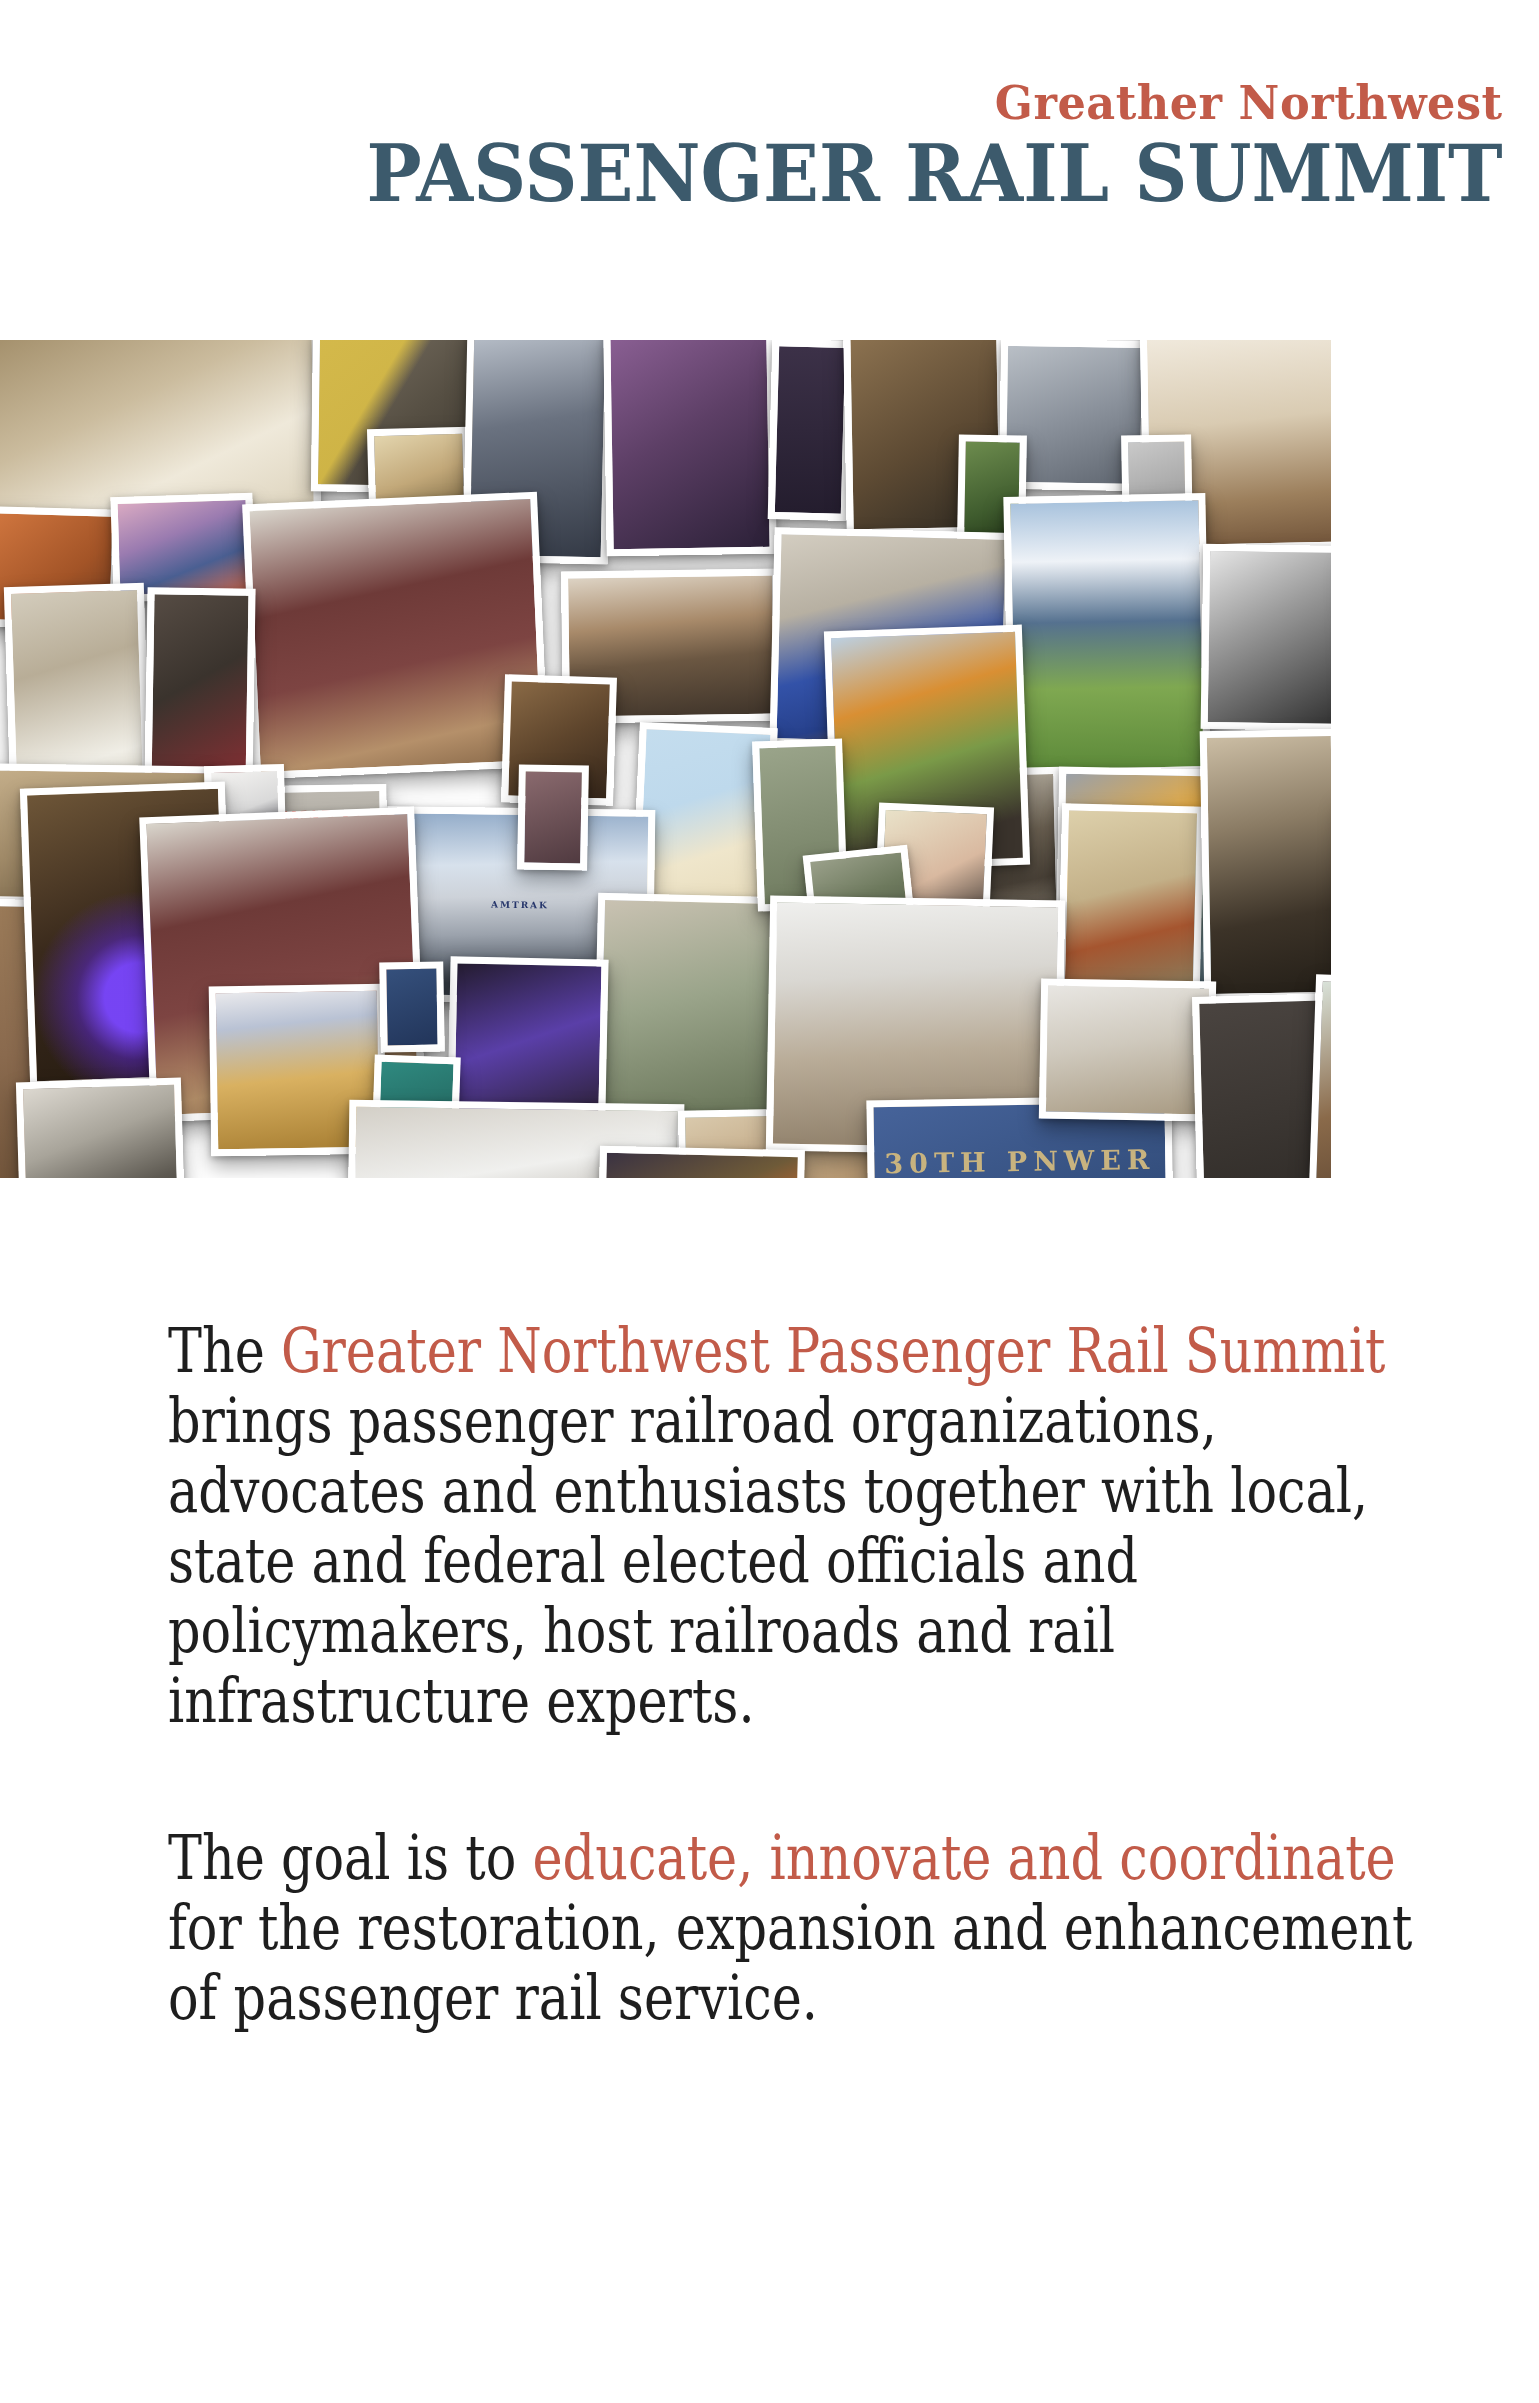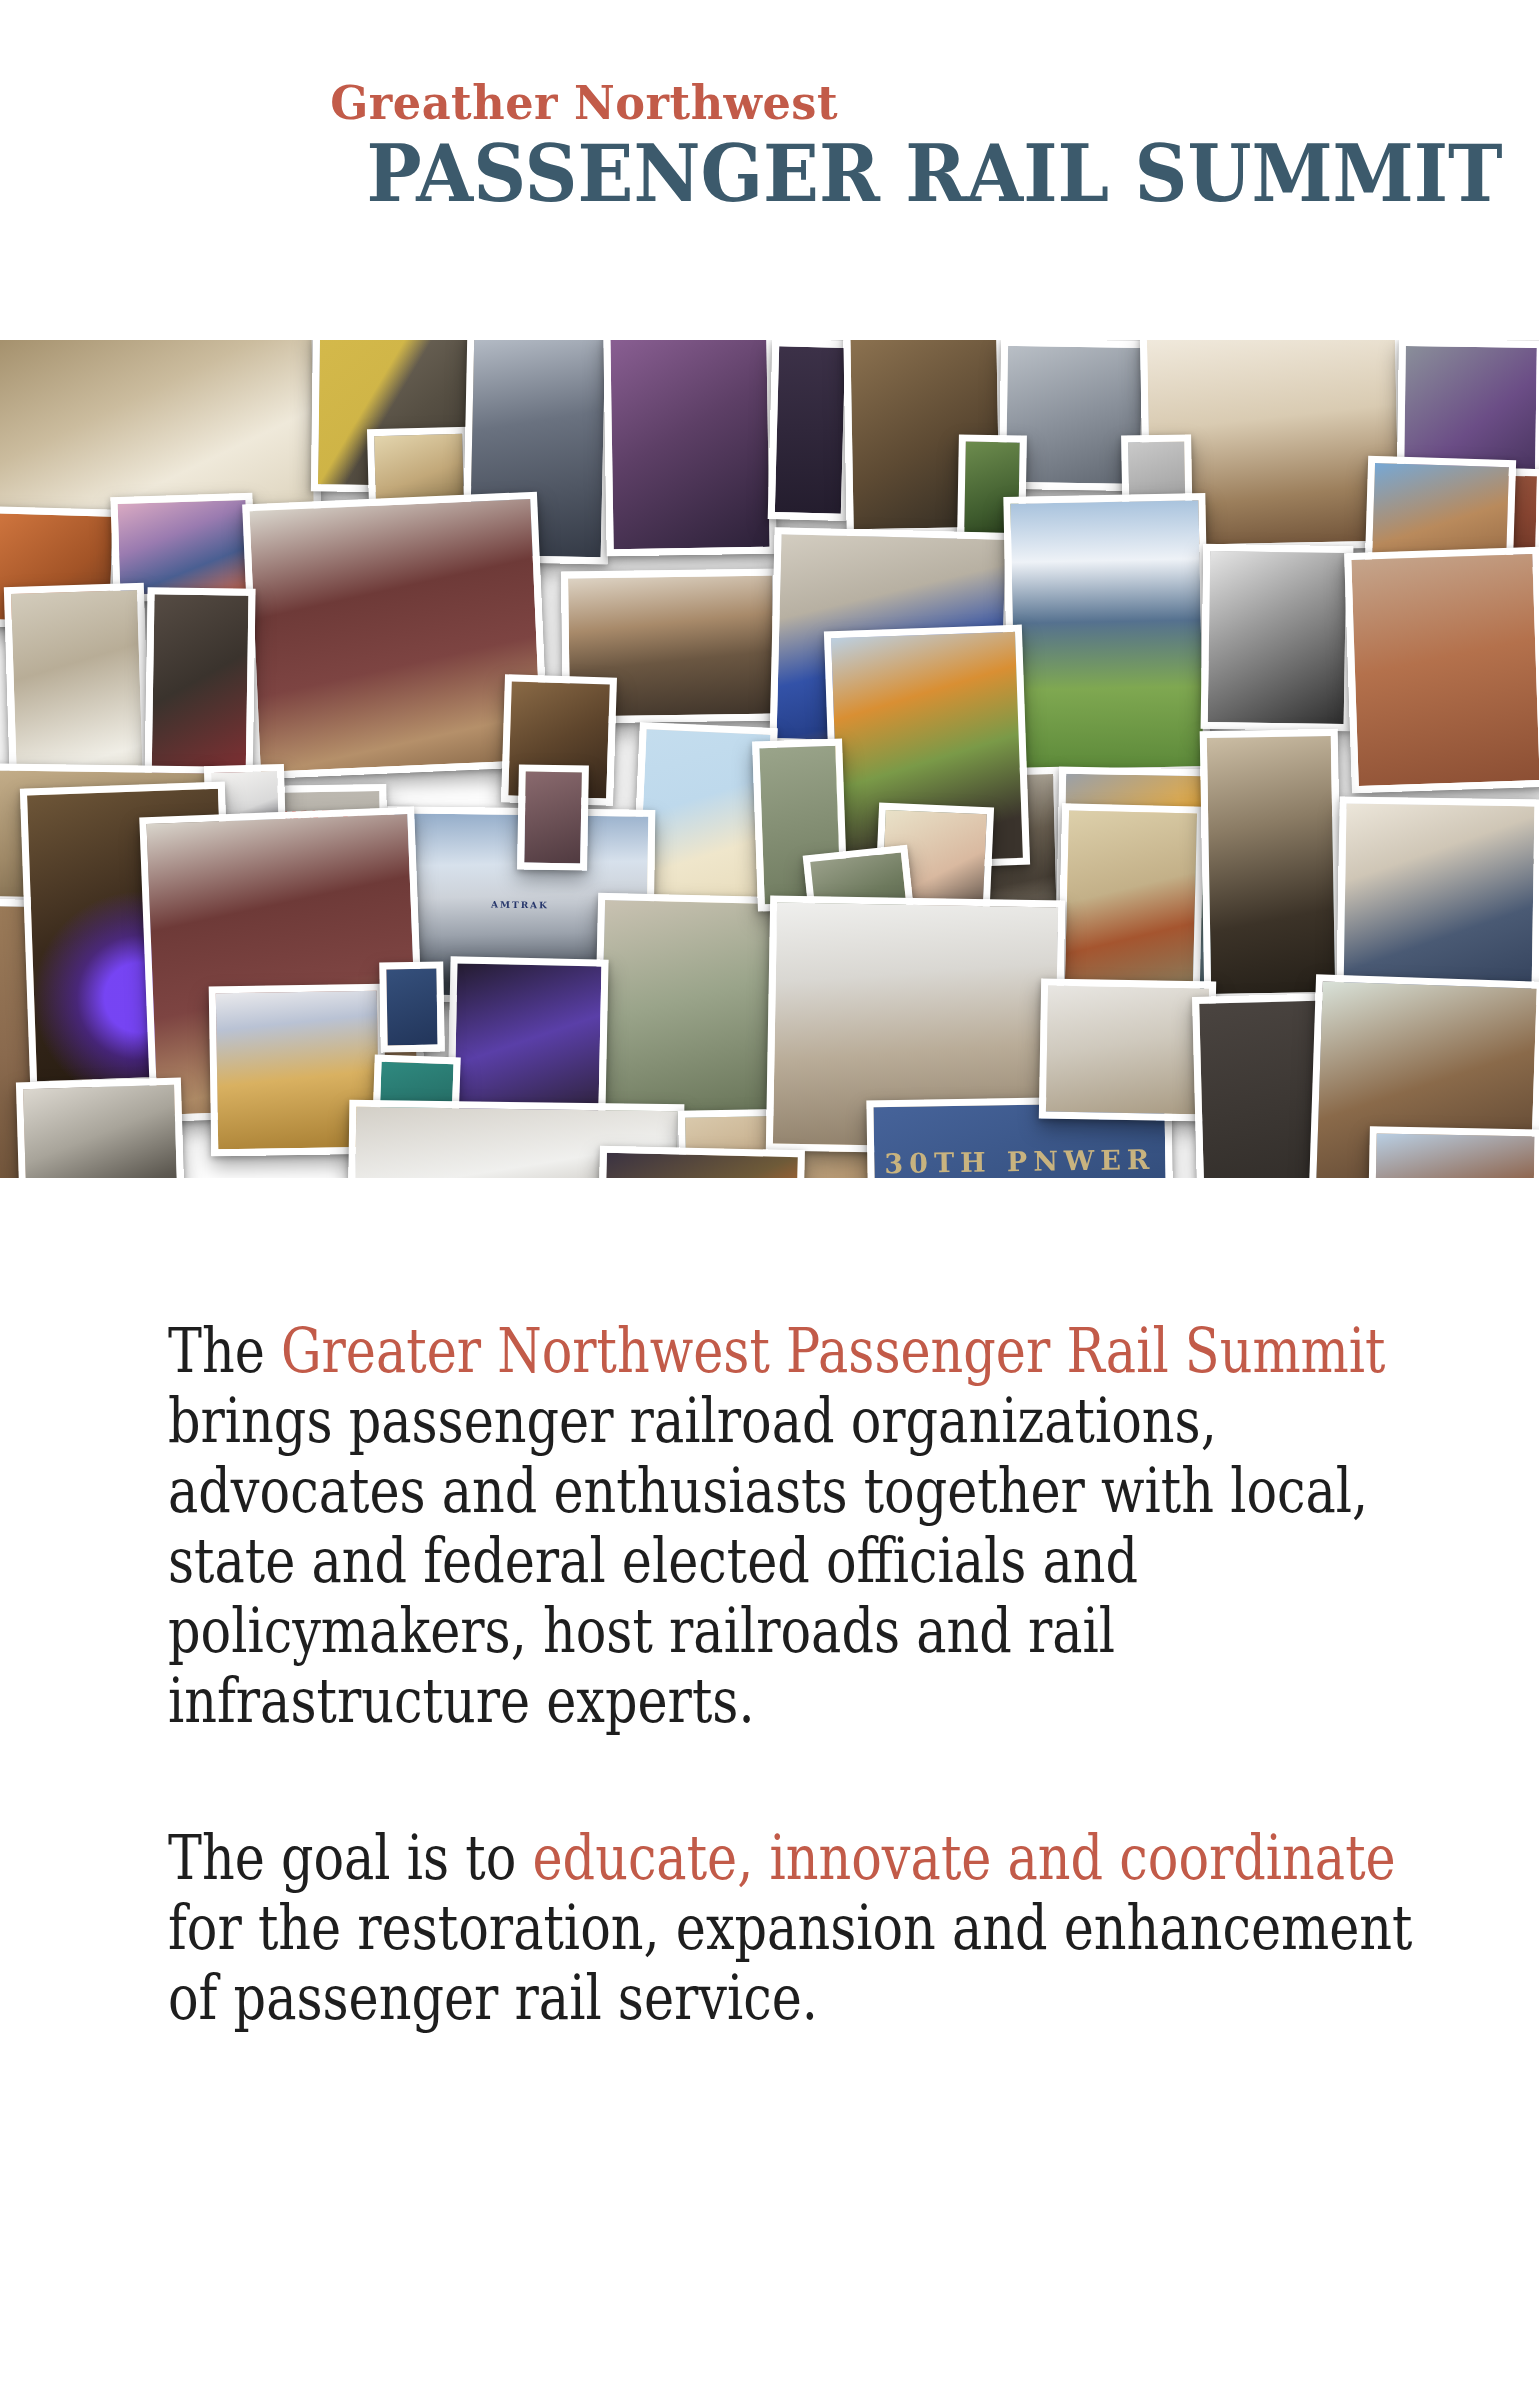--- a/index.html
+++ b/index.html
@@ -8,35 +8,35 @@
     --ink:#1e1e1e;
     --bg:#ffffff;
   }
   html,body{margin:0;padding:0;}
   body{
     width:1539px;height:2403px;position:relative;overflow:hidden;
     background:var(--bg);
     font-family:"DejaVu Serif", serif;
   }
   
-  .header{position:absolute;top:74px;right:36px;text-align:left;}
+  .header{position:absolute;top:74px;right:36px;text-align:right;}
   .kicker{
     display:block;font-size:46px;font-weight:700;line-height:58px;
     color:var(--accent);letter-spacing:.5px;
     transform:scaleX(.97);transform-origin:100% 50%;
   }
   .big-title{
     display:block;font-size:78px;font-weight:700;line-height:84px;
     color:var(--title);letter-spacing:0;
     transform:scaleX(.94);transform-origin:100% 50%;
     white-space:nowrap;
   }
   
   .collage{
-    position:absolute;left:0;top:340px;width:1539px;height:838px;
+    position:absolute;left:0;top:340px;width:1331px;height:838px;
     overflow:hidden;background:var(--bg);
   }
   .tile{
     position:absolute;box-sizing:border-box;border:7px solid #fff;
     box-shadow:0 10px 20px rgba(0,0,0,.35), 0 2px 6px rgba(0,0,0,.28);
   }
   .tile-label{
     position:absolute;inset:0;display:flex;align-items:center;justify-content:center;
     text-align:center;white-space:pre-line;font-weight:700;
     font-family:"DejaVu Serif", serif;pointer-events:none;line-height:1.5;

